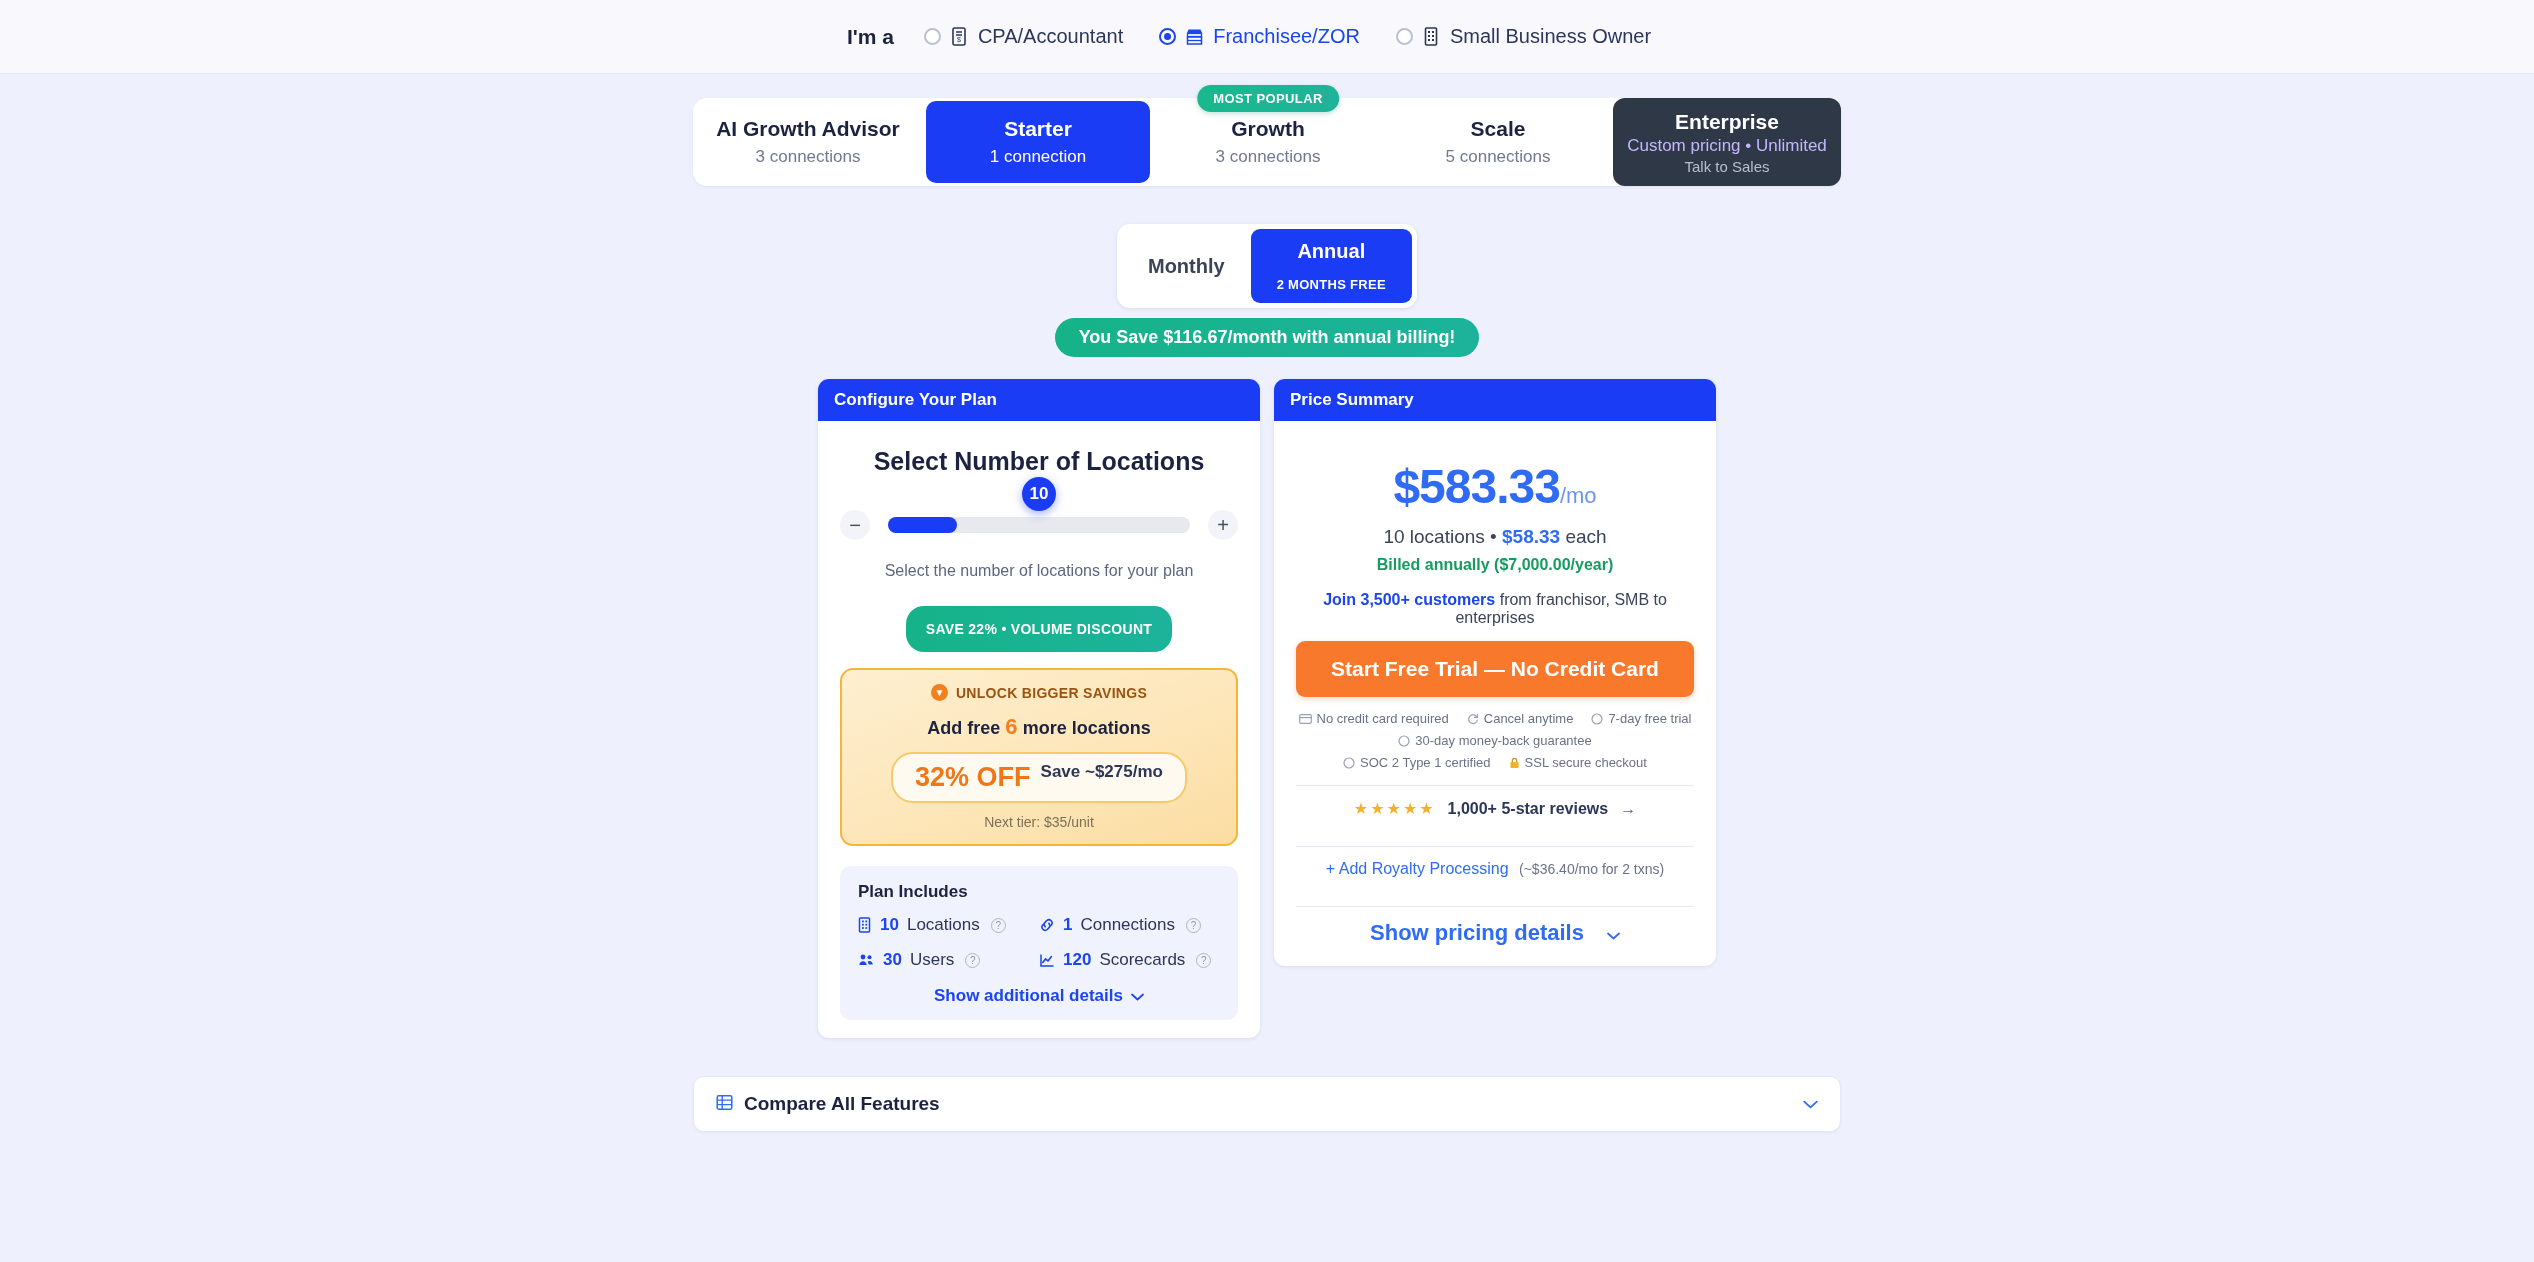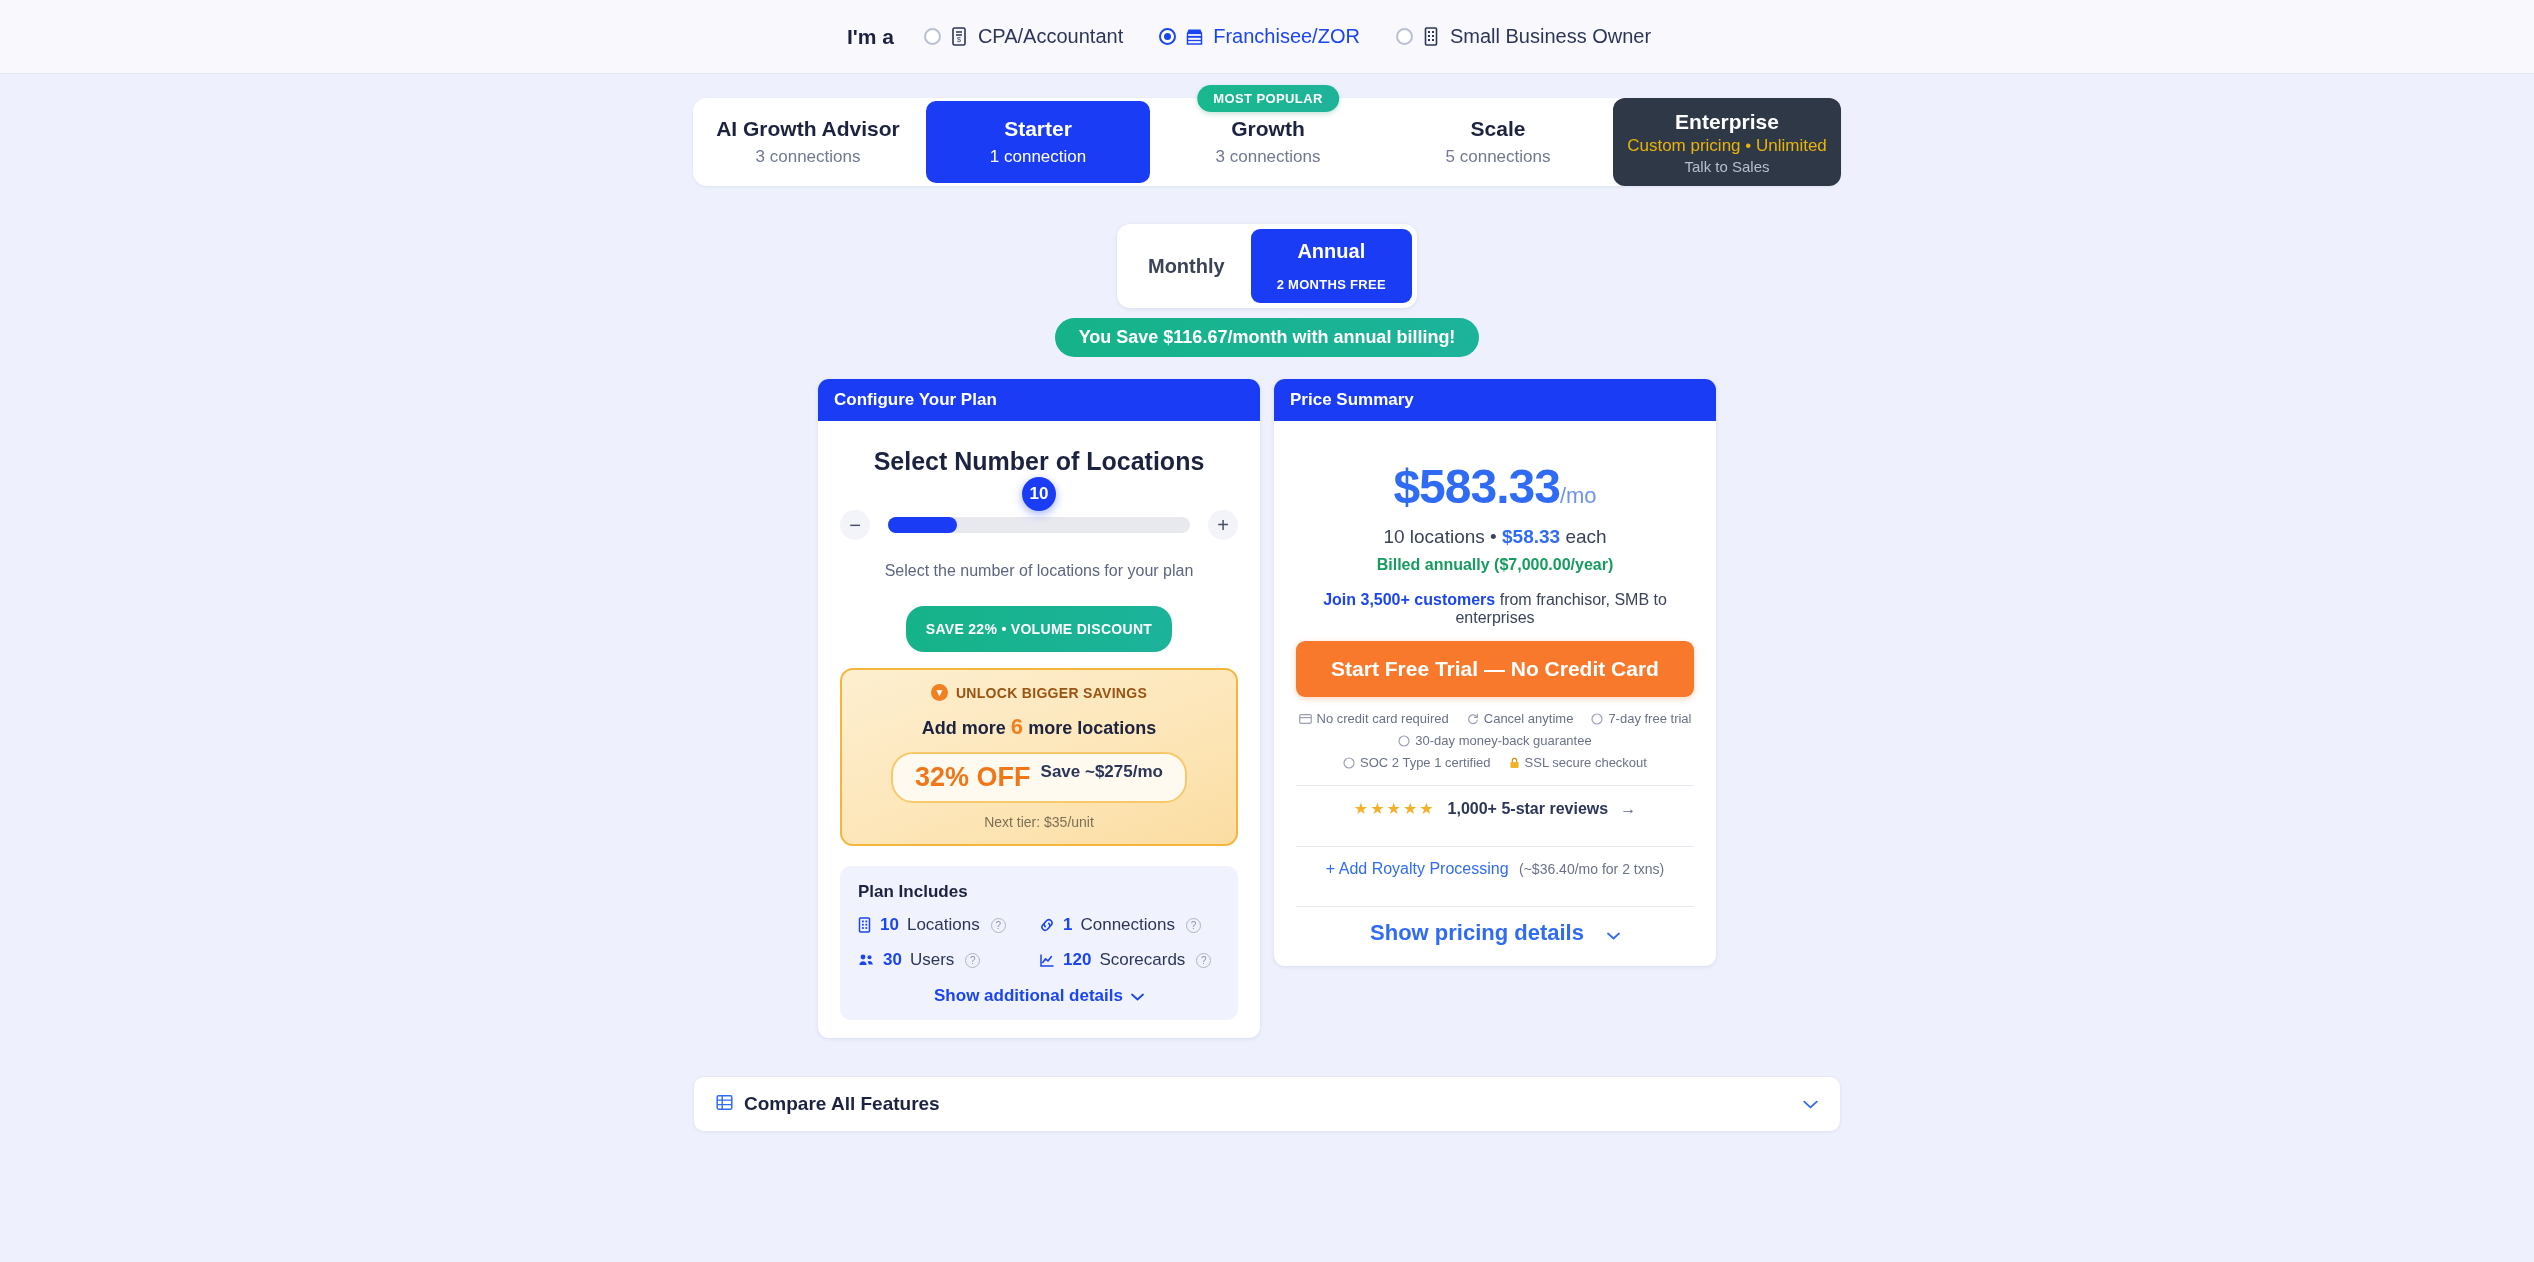--- a/index.html
+++ b/index.html
@@ -87,21 +87,21 @@
   .tier.sel { background: #1a3cf5; }
   .tier.sel .t-name, .tier.sel .t-sub { color: #ffffff; }
   .tier.dark {
     background: #2f3847;
     margin: 0;
     border-radius: 12px;
     flex: 0 0 228px;
     gap: 2px;
   }
   .tier.dark .t-name { color:#ffffff; font-size: 21px; }
-  .tier.dark .t-sub  { color:#eab308; font-size: 17px; }
+  .tier.dark .t-sub  { color:#c4b5fd; font-size: 17px; }
   .tier.dark .t-sub2 { color:#b7bfcf; font-size: 15px; }
   .popular-badge {
     position: absolute;
     left: 50%;
     transform: translateX(-50%);
     top: -16px;
     background: linear-gradient(90deg,#19b88d,#1fb39a);
     color: #fff;
     font-size: 13px;
     font-weight: 700;
@@ -429,21 +429,21 @@
       <div class="vol-badge-wrap">
         <span class="vol-badge">SAVE 22% • VOLUME DISCOUNT</span>
       </div>
 
       <div class="unlock-box">
         <div class="unlock-head">
           <span class="unlock-dot">▼</span>
           <span class="unlock-title">UNLOCK BIGGER SAVINGS</span>
         </div>
         <div class="unlock-sub">
-          <span>Add more</span>
+          <span>Add free</span>
           <span class="n">6</span>
           <span>more locations</span>
         </div>
         <div class="unlock-chip">
           <span class="pct">32% OFF</span>
           <span class="sv">Save ~$275/mo</span>
         </div>
         <div class="unlock-next">Next tier: $35/unit</div>
       </div>
 

